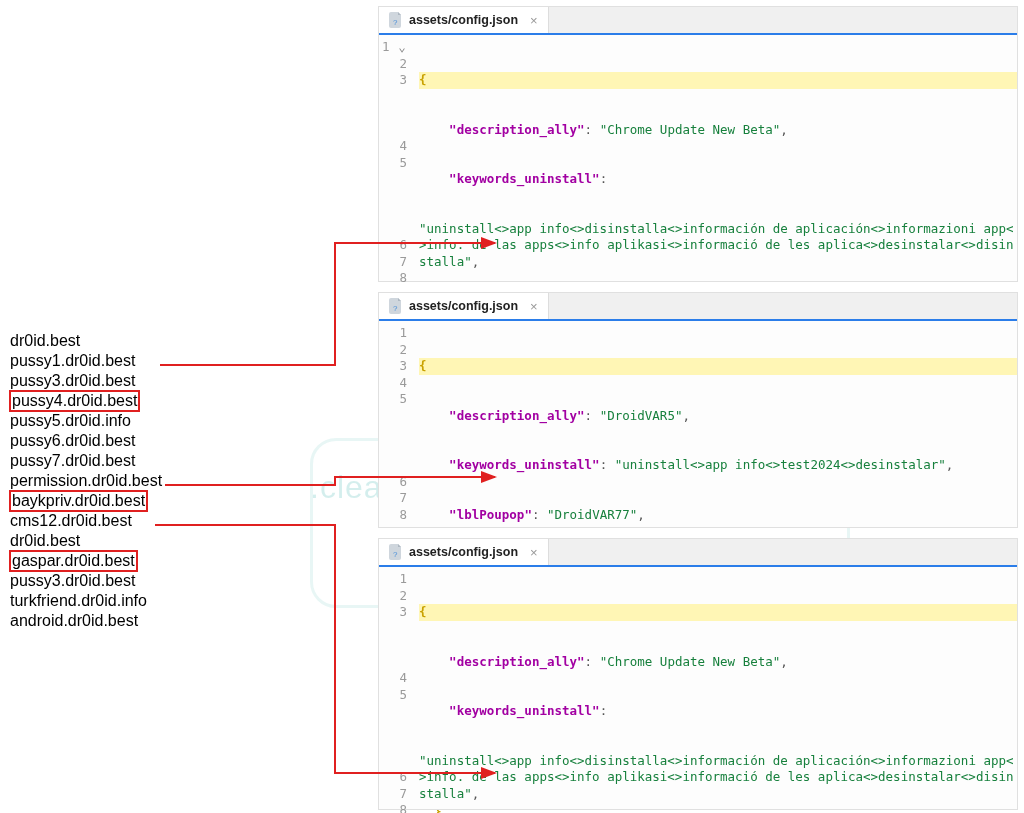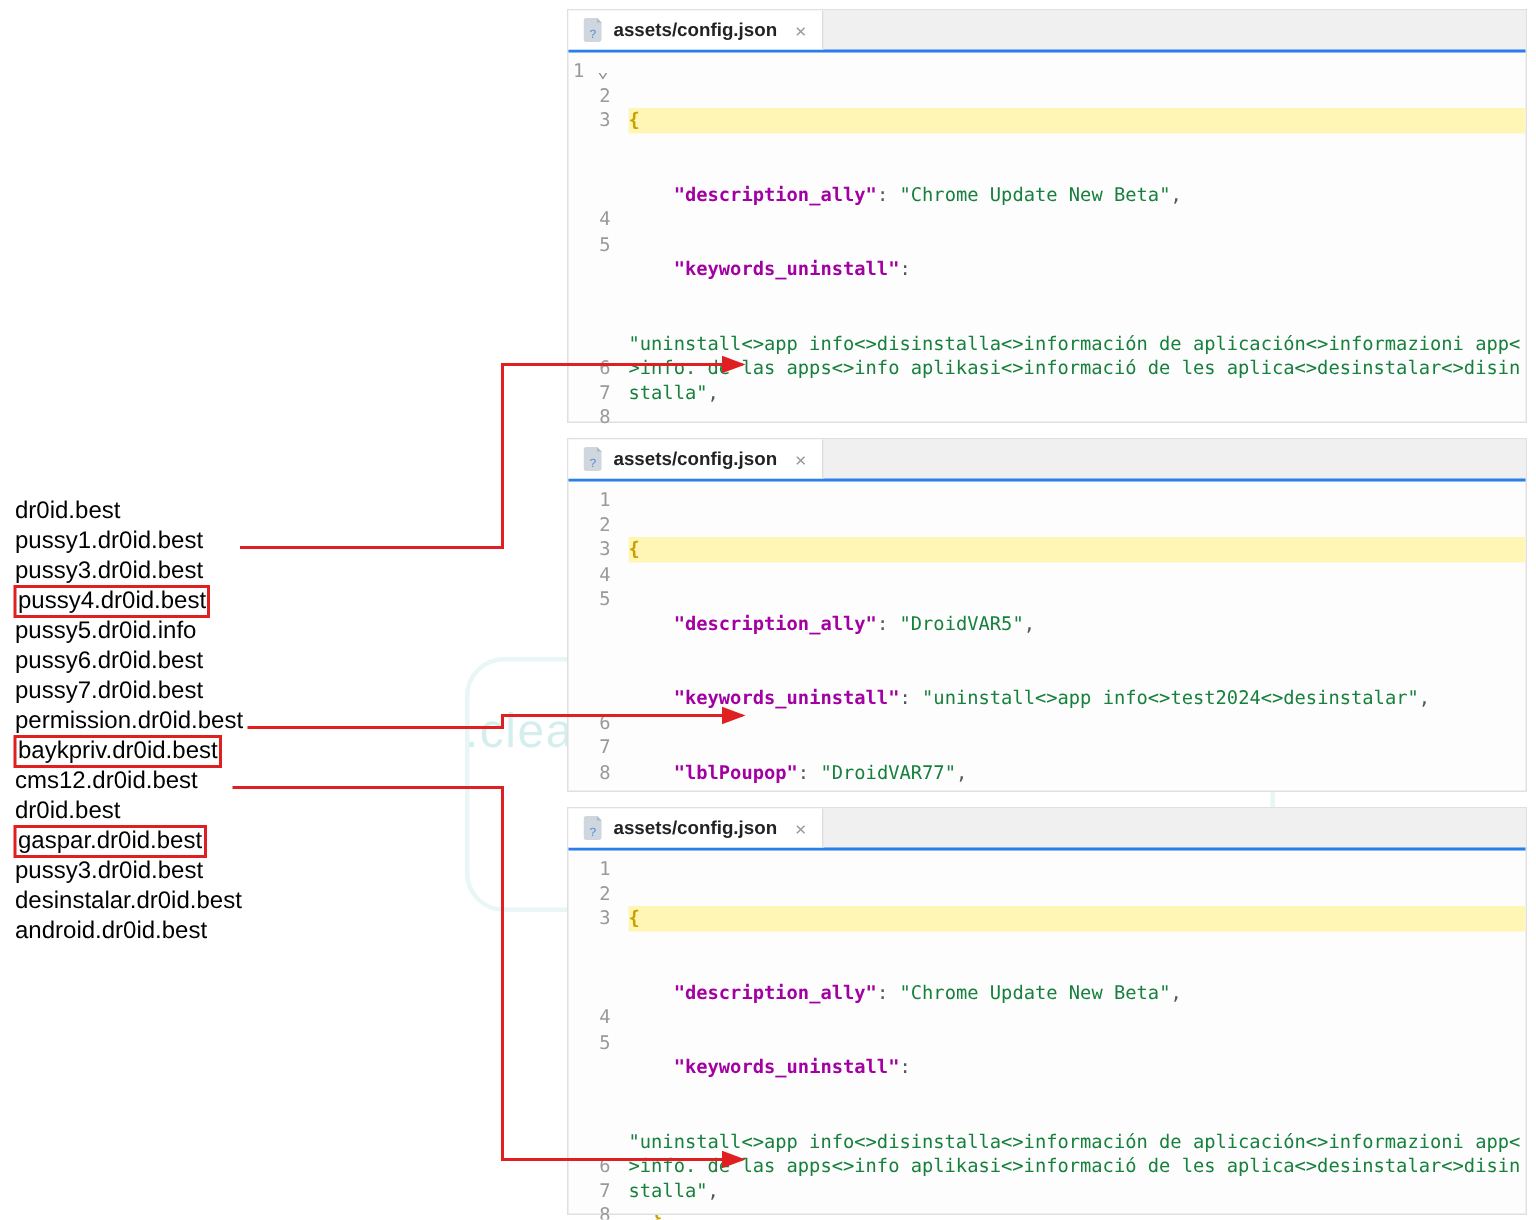--- a/index.html
+++ b/index.html
@@ -53,21 +53,21 @@
     <div><span class="hl">pussy4.dr0id.best</span></div>
     <div>pussy5.dr0id.info</div>
     <div>pussy6.dr0id.best</div>
     <div>pussy7.dr0id.best</div>
     <div>permission.dr0id.best</div>
     <div><span class="hl">baykpriv.dr0id.best</span></div>
     <div>cms12.dr0id.best</div>
     <div>dr0id.best</div>
     <div><span class="hl">gaspar.dr0id.best</span></div>
     <div>pussy3.dr0id.best</div>
-    <div>desinstalar.dr0id.best</div>
+    <div>turkfriend.dr0id.info</div>
     <div>android.dr0id.best</div>
   </div>
 
 <div class="wm-box"></div>
 <div class="watermark">
   <span class="wm-brand">.cleafy</span>
   <span class="wm-labs">LABS</span>
 </div>
 
 <div class="panel p1">

